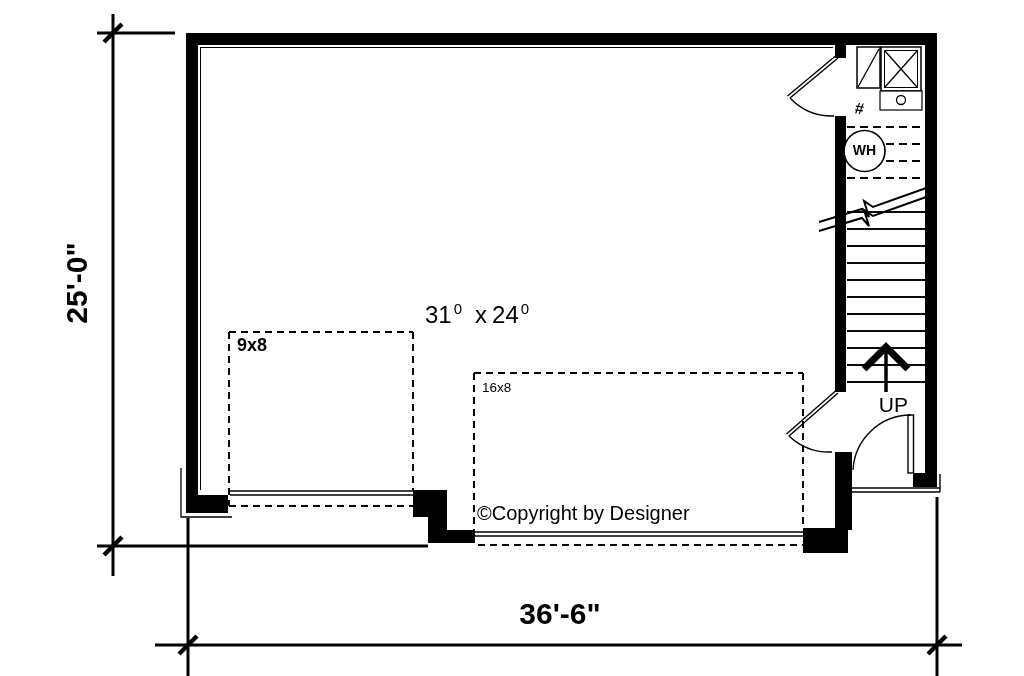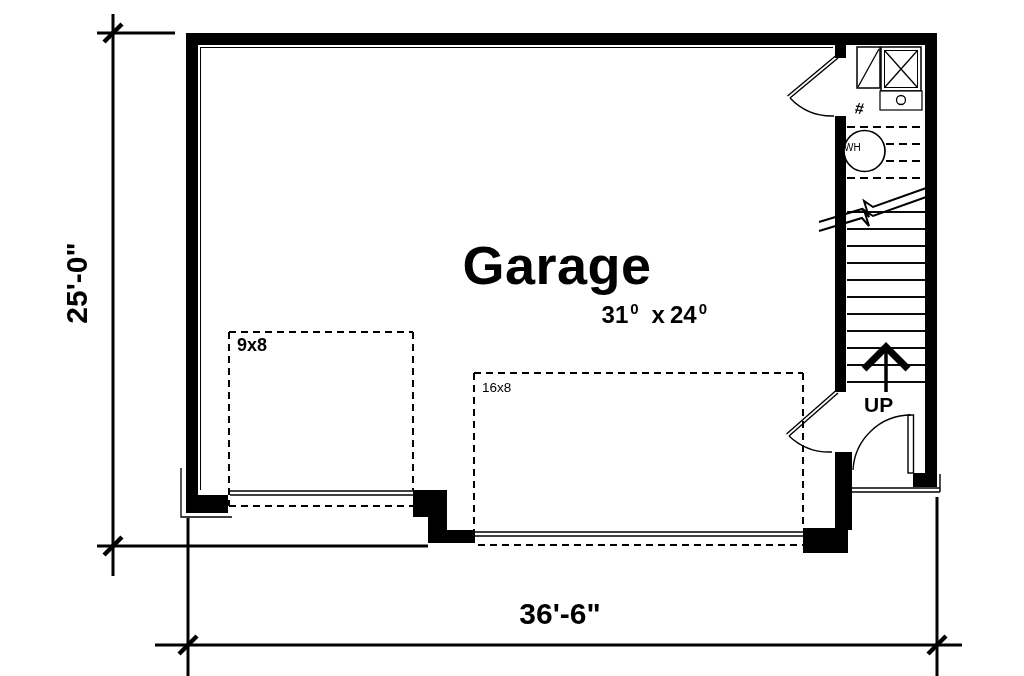--- a/index.html
+++ b/index.html
@@ -4,30 +4,30 @@
 <style>
   html,body{margin:0;padding:0;background:#fff;}
   .canvas{
     position:relative;width:1024px;height:676px;background:#ffffff;
     font-family:"Liberation Sans", sans-serif;color:#000;overflow:hidden;
   }
   .abs{position:absolute;}
   svg{position:absolute;left:0;top:0;}
   .room-title{left:357px;top:234px;width:400px;text-align:center;
     font-size:54px;font-weight:bold;letter-spacing:0.5px;}
-  .room-size{left:407px;top:301px;width:300px;text-align:right;
-    font-size:24px;font-weight:700;}
+  .room-size{left:425px;top:301px;width:300px;text-align:left;
+    font-size:24px;font-weight:400;}
   .room-size .sup{font-size:15px;position:relative;top:-9px;margin-left:2px;}
   .room-size .sep{margin:0 5px 0 13px;}
   .label-9x8{left:237px;top:335px;font-size:18px;font-weight:bold;}
   .label-16x8{left:482px;top:380px;font-size:13.5px;font-weight:normal;}
-  .up-label{left:864px;top:393px;width:44px;text-align:left;
-    font-size:21px;font-weight:700;}
-  .wh-label{left:844px;top:142px;width:41px;
-    font-size:10px;font-weight:400;}
+  .up-label{left:864px;top:393px;width:44px;text-align:right;
+    font-size:21px;font-weight:400;}
+  .wh-label{left:844px;top:142px;width:41px;text-align:center;
+    font-size:14px;font-weight:700;}
   .hash{left:855px;top:100px;font-size:16px;font-weight:bold;transform:rotate(8deg);}
   .copyright{left:477px;top:502px;font-size:20px;}
   .dim-left{left:77px;top:283px;transform:translate(-50%,-50%) rotate(-90deg);
     font-size:30px;font-weight:bold;white-space:nowrap;}
   .dim-bottom{left:445px;top:597px;width:230px;text-align:center;
     font-size:30px;font-weight:bold;}
 </style>
 </head>
 <body>
 
@@ -159,30 +159,30 @@
       <line x1="937" y1="497" x2="937" y2="676"></line>
     </g>
     <g stroke="#000" stroke-width="4.5">
       <line x1="104" y1="42" x2="122" y2="24"></line>
       <line x1="104" y1="555" x2="122" y2="537"></line>
       <line x1="179" y1="654" x2="197" y2="636"></line>
       <line x1="928" y1="654" x2="946" y2="636"></line>
     </g>
   </svg>
 
-  <div class="abs room-title">Garage</div>
 
   <div class="abs room-size">
     <span>31</span><span class="sup">0</span><span class="sep">x</span><span>24</span><span class="sup">0</span>
   </div>
 
   <div class="abs label-9x8">9x8</div>
   <div class="abs label-16x8">16x8</div>
 
   <div class="abs up-label">UP</div>
   <div class="abs wh-label">WH</div>
   <div class="abs hash">#</div>
 
+  <div class="abs copyright">©Copyright by Designer</div>
 
   <div class="abs dim-left">25'-0"</div>
   <div class="abs dim-bottom">36'-6"</div>
 
 </div>
 
 </body></html>

